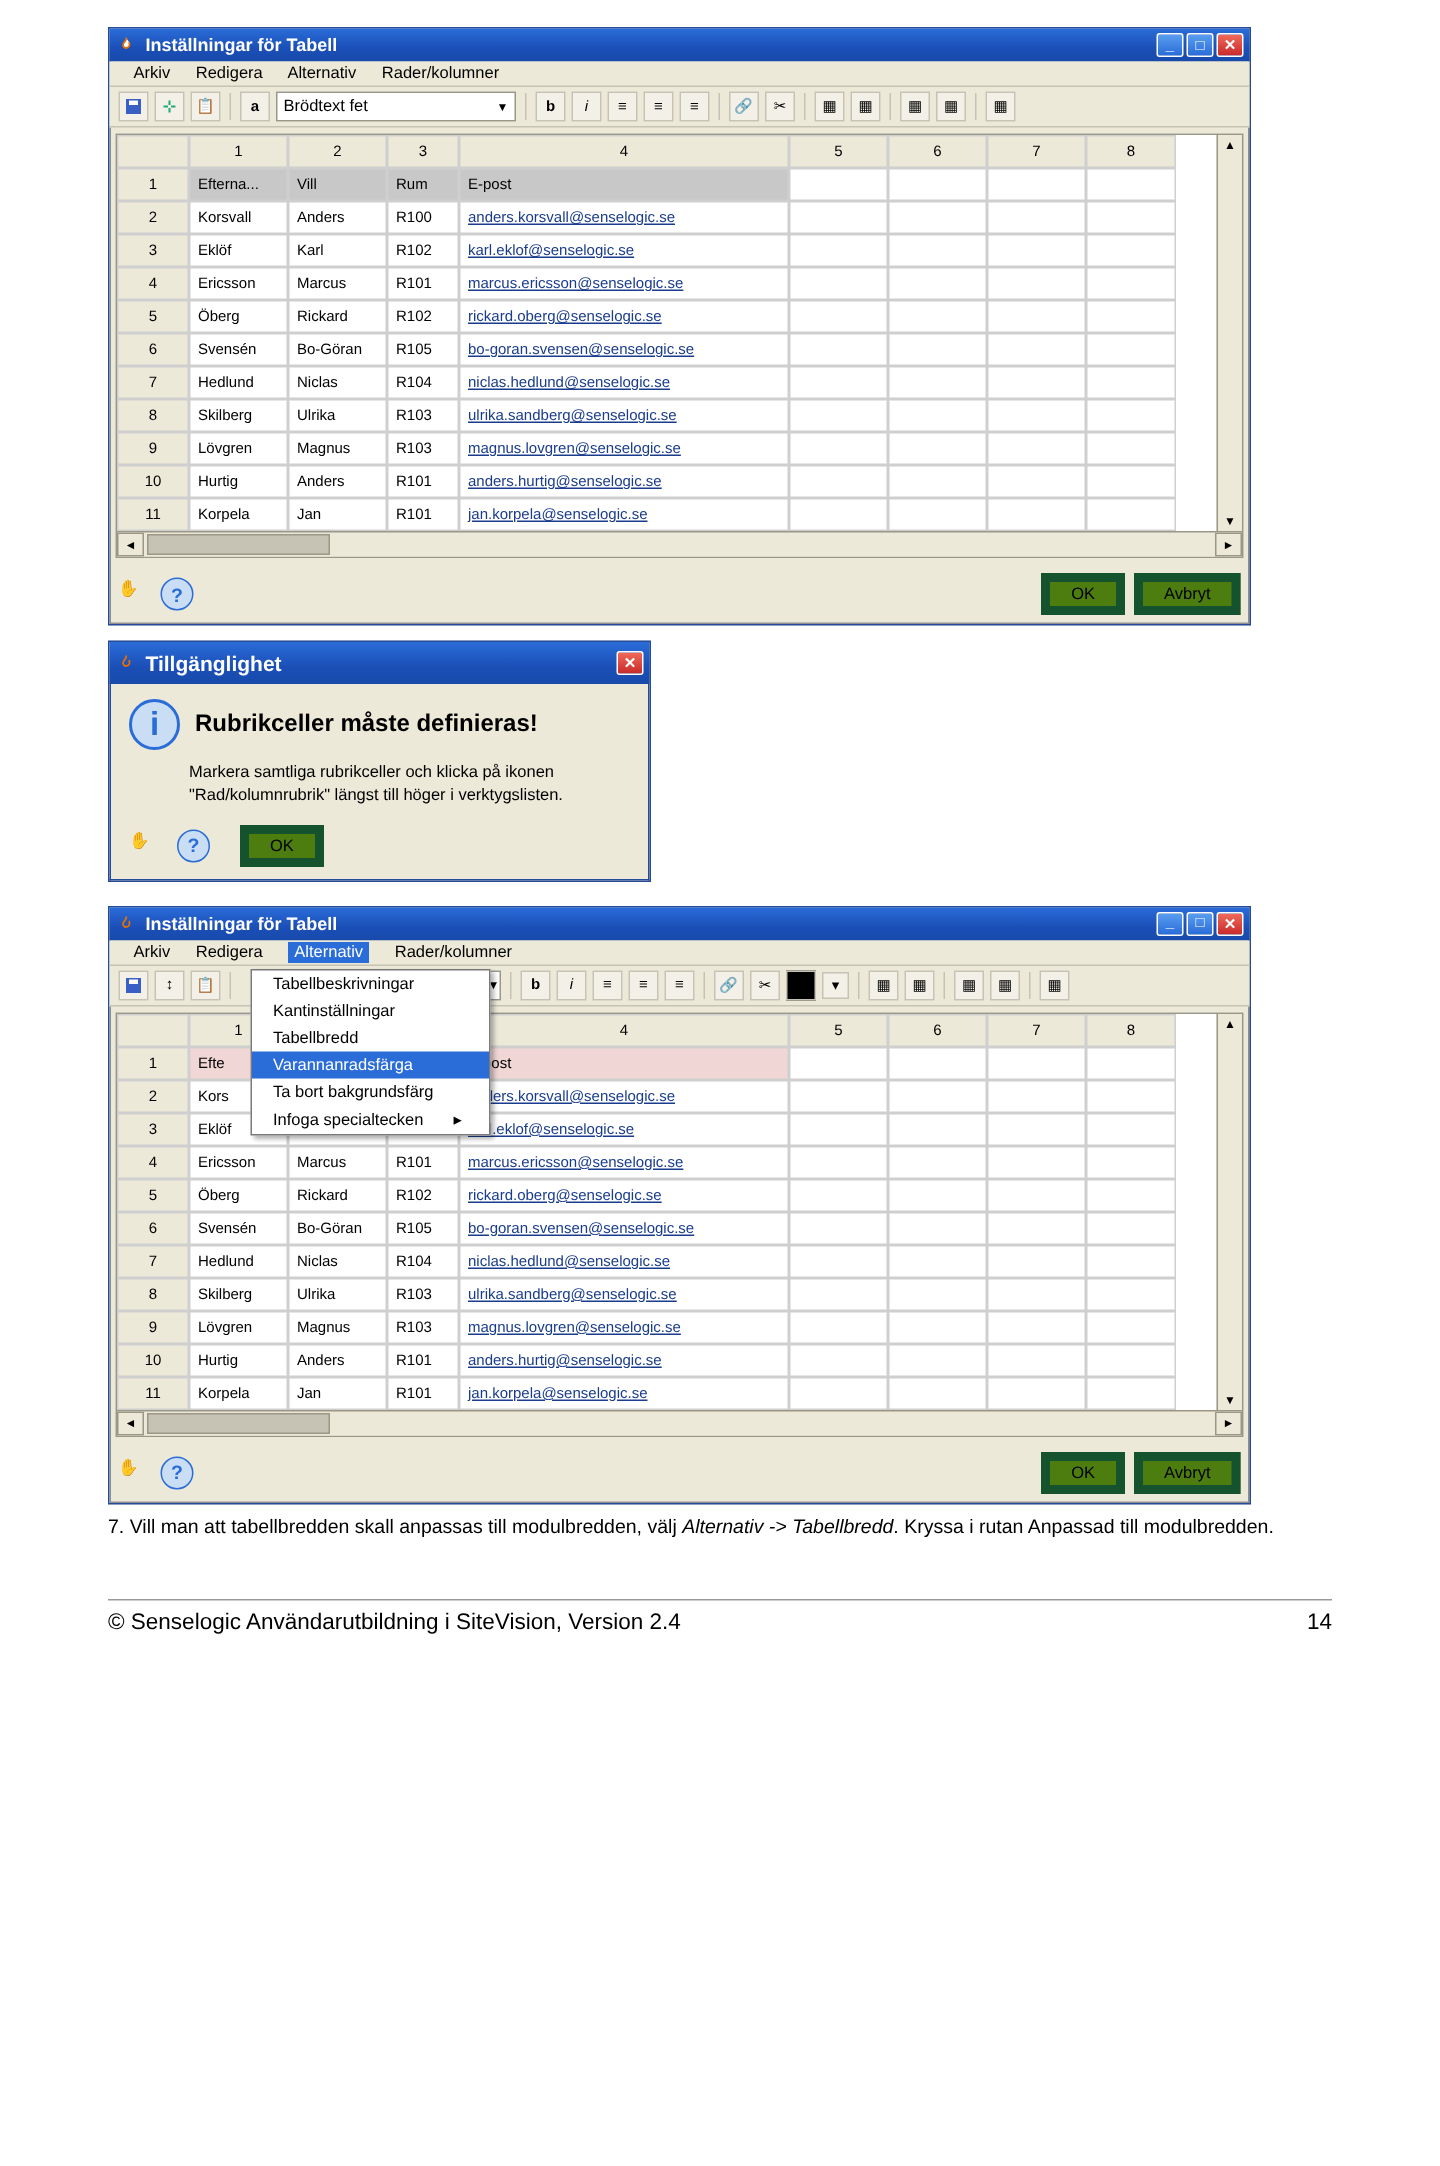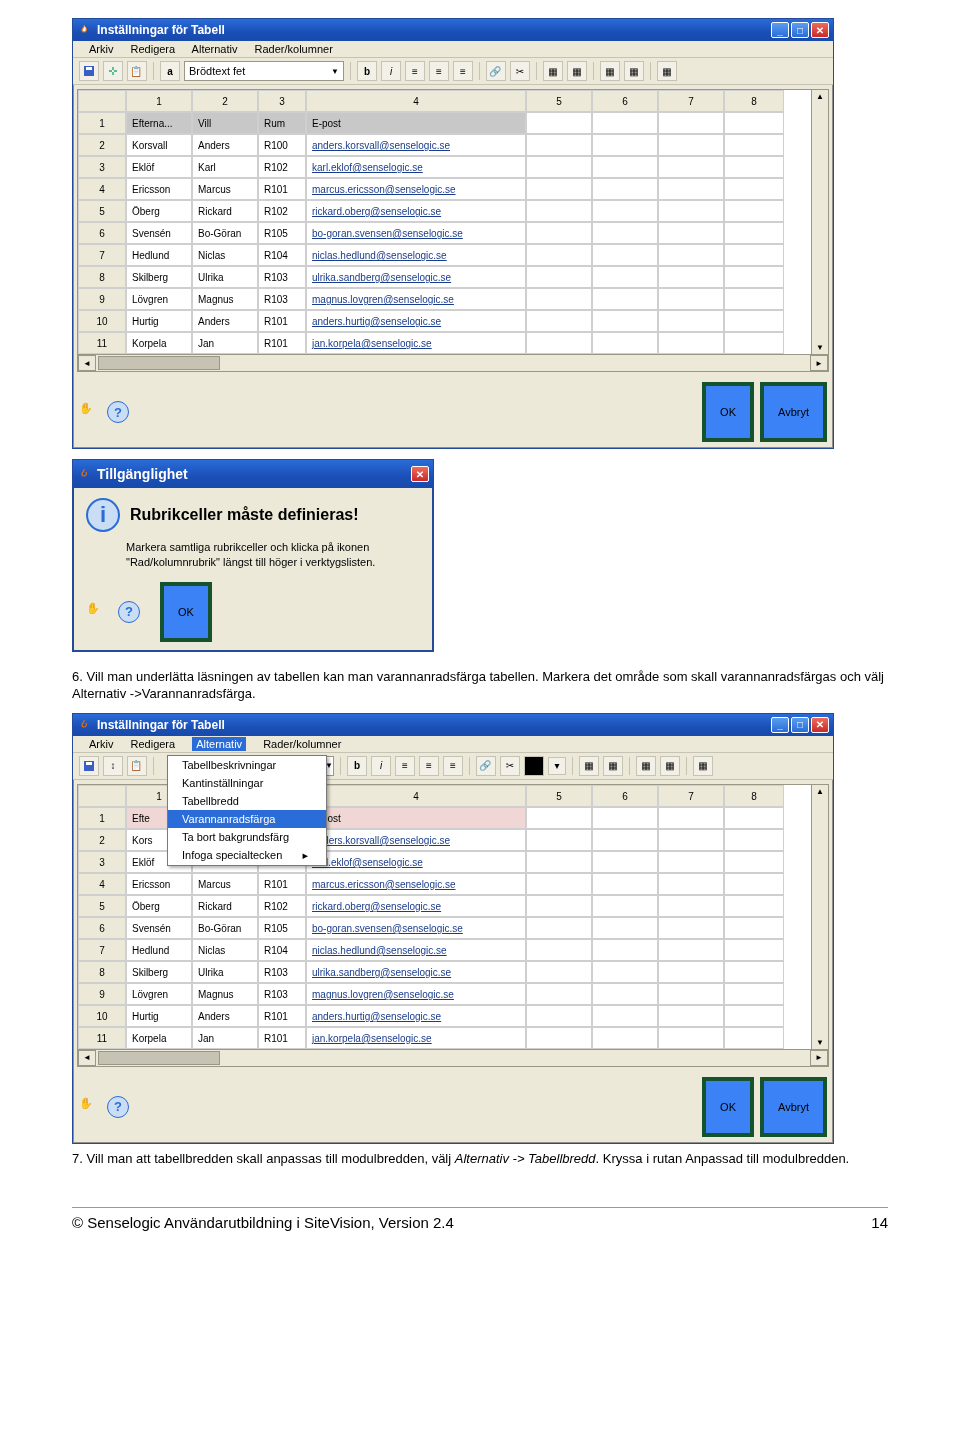--- a/index.html
+++ b/index.html
@@ -33,21 +33,21 @@
   .w-sb{width:16px}
   .hdrcell{font-weight:normal;background:#c8c8c8!important}
   .hdrcell.pink{background:#f0d7d5!important}
   .mail{color:#1a3c8c;text-decoration:underline}
   .sbv{background:#ece9d8;border-left:1px solid #9a9787;display:flex;flex-direction:column;align-items:center;justify-content:space-between;padding:2px 0;font-size:8px}
   .hscroll{height:16px;background:#ece9d8;border-top:1px solid #9a9787;display:flex;align-items:center}
   .hscroll .ab{width:16px;height:14px;border:1px solid #9a9787;background:#ece9d8;display:flex;align-items:center;justify-content:center;font-size:8px}
   .hscroll .thumb{width:120px;height:12px;background:#c6c3b4;border:1px solid #9a9787;margin-left:2px}
   .btm{display:flex;align-items:center;padding:6px;gap:6px}
   .btm .spacer{flex:1}
-  .btn{border:4px solid #14532d;background:#3b82f6;padding:20px 14px;font-size:11px}
+  .btn{border:6px solid #14532d;background:#4d7c0f;padding:2px 14px;font-size:11px}
   .hand{width:22px;height:20px}
   
   .dlg{width:360px;margin:10px 0 16px 0}
   .dlg .titlebar{height:28px;font-size:14px}
   .dlg-body{background:#ece9d8;padding:10px 12px 8px 12px;border:1px solid #244a99;border-top:none}
   .info-ic{width:30px;height:30px;border-radius:50%;background:#c9ddf5;border:2px solid #2a6cd8;color:#2a6cd8;font-weight:bold;font-size:22px;display:flex;align-items:center;justify-content:center;flex-shrink:0;margin-right:10px}
   .dlg-head{display:flex;align-items:center;margin-bottom:8px}
   .dlg-head b{font-size:16px}
   .dlg-msg{font-size:11px;line-height:1.35;margin:0 0 12px 40px}
   .dlg-btm{display:flex;align-items:center;gap:10px}
@@ -310,21 +310,20 @@
     <div class="dlg-msg">Markera samtliga rubrikceller och klicka på ikonen "Rad/kolumnrubrik" längst till höger i verktygslisten.</div>
     <div class="dlg-btm">
       <span class="hand">✋</span>
       <span class="help-ic">?</span>
       <span class="spacer"></span>
       <span class="btn">OK</span>
     </div>
   </div>
 </div>
 
-<p class="para">6.  Vill man underlätta läsningen av tabellen kan man varannanradsfärga tabellen. Markera det område som skall varannanradsfärgas och välj Alternativ -&gt;Varannanradsfärga.</p>
 
 <div class="win" style="width:760px">
   <div class="titlebar">
     <span class="ticon">
           <svg width="12" height="12" viewBox="0 0 12 12">
             <path d="M6 1c1 2-2 3-2 5 0 1 1 2 2 2 2 0 3-2 2-4" stroke="#e76f00" fill="none" stroke-width="1.2"></path>
           </svg>
         </span>
     <span>Inställningar för Tabell</span>
     <span class="spacer"></span>

